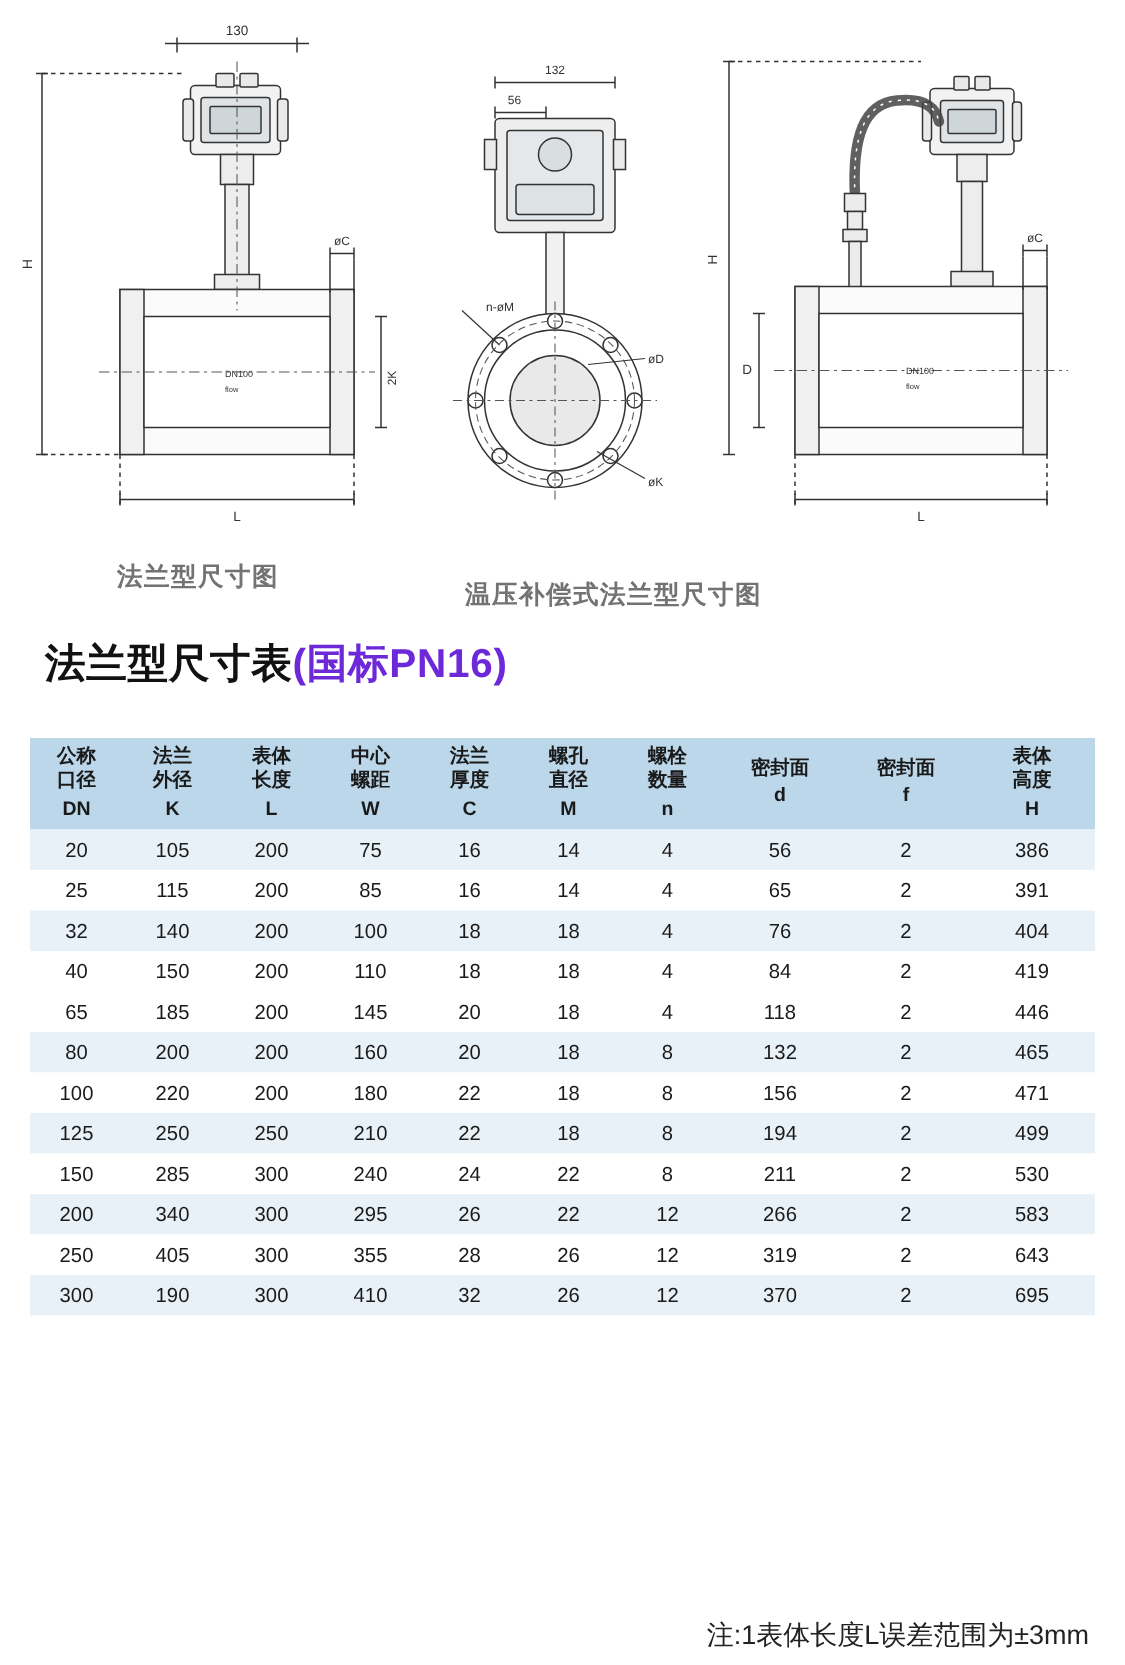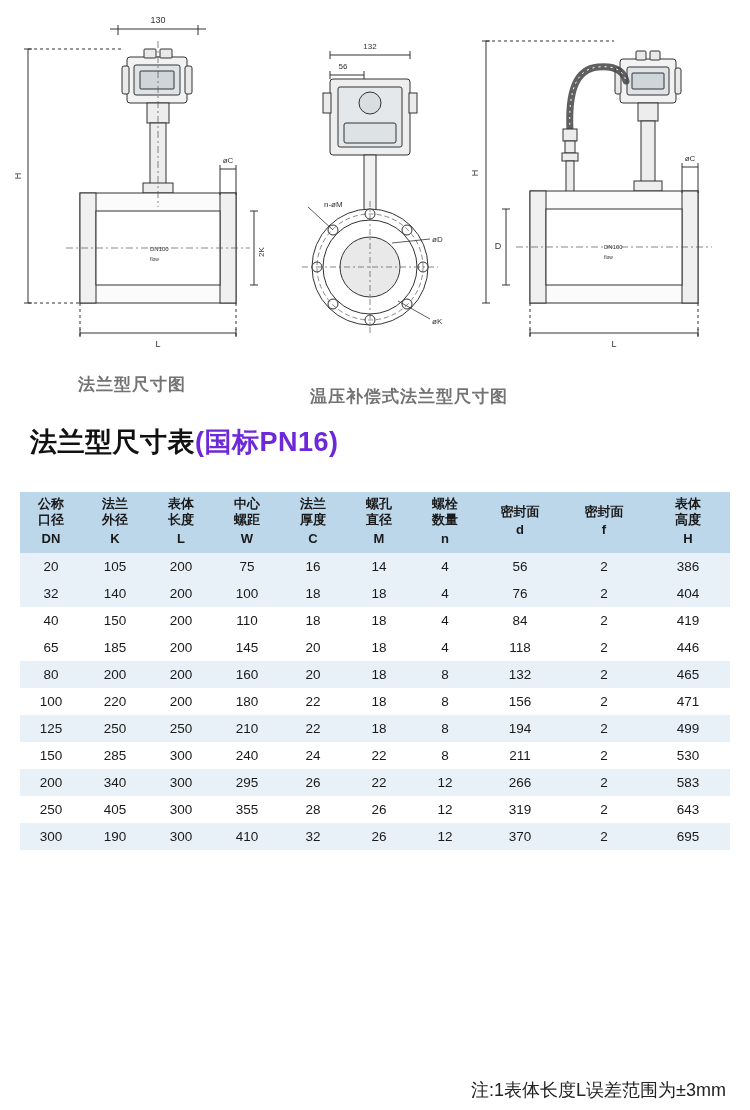--- a/index.html
+++ b/index.html
@@ -407,20 +407,32 @@
           <td>105</td>
           <td>200</td>
           <td>75</td>
           <td>16</td>
           <td>14</td>
           <td>4</td>
           <td>56</td>
           <td>2</td>
           <td>386</td>
         </tr>
+        <tr class="odd">
+          <td>25</td>
+          <td>115</td>
+          <td>200</td>
+          <td>85</td>
+          <td>16</td>
+          <td>14</td>
+          <td>4</td>
+          <td>65</td>
+          <td>2</td>
+          <td>391</td>
+        </tr>
         <tr class="even">
           <td>32</td>
           <td>140</td>
           <td>200</td>
           <td>100</td>
           <td>18</td>
           <td>18</td>
           <td>4</td>
           <td>76</td>
           <td>2</td>

